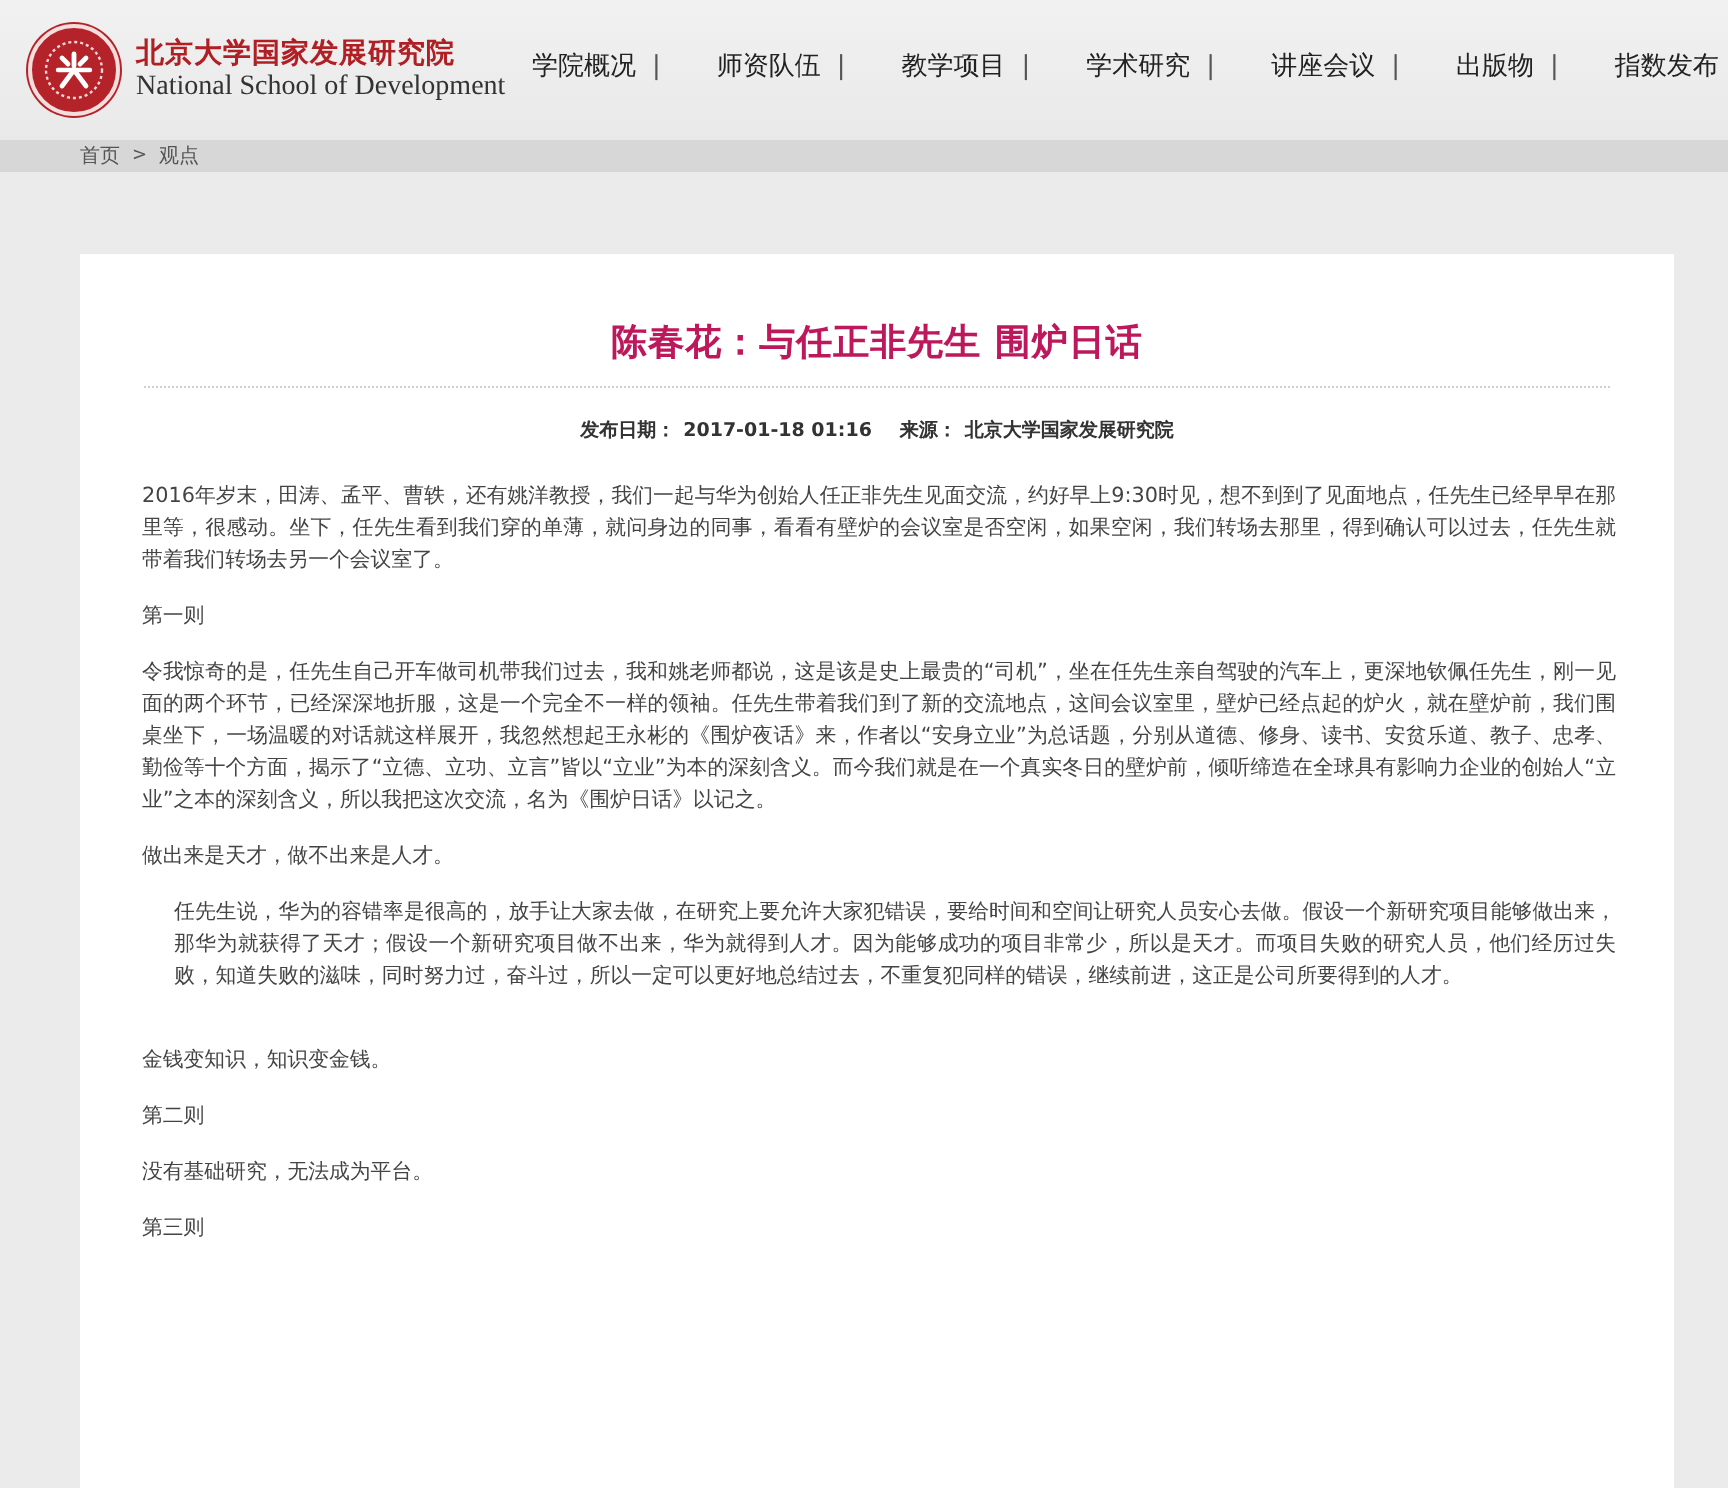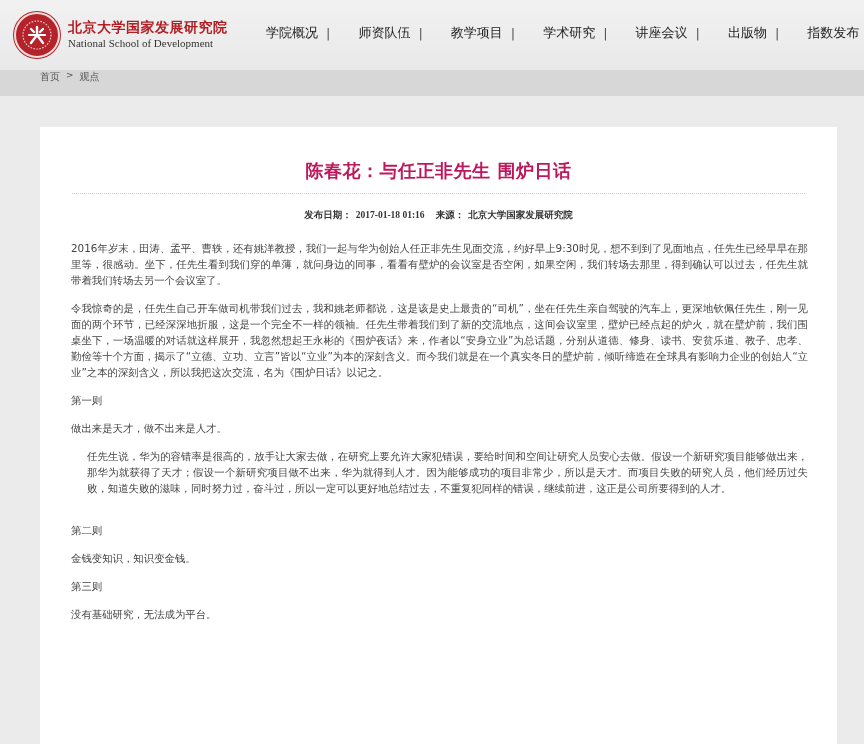--- a/index.html
+++ b/index.html
@@ -21,50 +21,50 @@
     width: 46px; height: 46px; border-radius: 50%;
     background: #b4232a; border: 2px solid #f3dede;
     box-shadow: 0 0 0 1px #b4232a;
     display: flex; align-items: center; justify-content: center;
   }
   .logo-text { margin-left: 8px; display: flex; flex-direction: column; }
   .logo-cn {
     color: #b01f24; font-size: 14px; font-weight: bold; letter-spacing: 0.5px; line-height: 17px;
   }
   .logo-en {
-    color: #333; font-family: "Liberation Serif", "DejaVu Serif", serif; font-size: 11px; line-height: 15px;
+    color: #333; font-family: "Liberation Serif", "DejaVu Serif", serif; font-size: 14px; line-height: 15px;
   }
   .nav {
     position: absolute; left: 246px; top: 24px; display: flex; align-items: center;
     font-size: 13px; color: #222;
   }
   .nav-item { cursor: pointer; white-space: nowrap; margin-left: 20px; }
   .nav-sep { margin: 0 8px; color: #555; font-size: 13px; }
   .crumbbar {
-    position: absolute; left: 0; top: 70px; width: 864px; height: 26px;
+    position: absolute; left: 0; top: 70px; width: 864px; height: 16px;
     background: #d7d7d7;
-    display: flex; padding-left: 40px;
+    display: flex; align-items: center; padding-left: 40px;
     font-size: 10px; color: #555;
   }
   .crumb-sep { margin: 0 6px; font-size: 9px; }
   .card {
     position: absolute; left: 40px; top: 127px; width: 797px; height: 640px;
     background: #fff;
   }
   .title {
     position: absolute; left: 0; top: 32px; width: 797px; text-align: center;
     font-size: 18px; color: #be185d; letter-spacing: 0.5px;
   }
   .divider {
     position: absolute; left: 32px; top: 66px; width: 733px; height: 0;
     border-top: 1px dotted #cfcfcf;
   }
   .meta {
     position: absolute; left: 0; top: 82px; width: 797px; text-align: center;
-    font-size: 9.5px; font-weight: bold; color: #333; font-family: Liberation Serif, serif;
+    font-size: 9.5px; font-weight: bold; color: #333;
   }
   .meta span { margin: 0 2px; }
   .body {
     position: absolute; left: 31px; top: 113px; width: 737px;
     font-size: 10.4px; line-height: 16px; color: #444;
   }
   .body p { margin-bottom: 12px; text-align: justify; }
   .body p.gap { margin-bottom: 26px; margin-left: 16px; }
 </style>
 </head>
@@ -117,22 +117,22 @@
 
 <div class="card">
   <h1 class="title">陈春花：与任正非先生 围炉日话</h1>
   <div class="divider"></div>
   <div class="meta">
     <span>发布日期：</span><span>2017-01-18 01:16</span>
     &nbsp;&nbsp;<span>来源：</span><span>北京大学国家发展研究院</span>
   </div>
   <div class="body">
     <p>2016年岁末，田涛、孟平、曹轶，还有姚洋教授，我们一起与华为创始人任正非先生见面交流，约好早上9:30时见，想不到到了见面地点，任先生已经早早在那里等，很感动。坐下，任先生看到我们穿的单薄，就问身边的同事，看看有壁炉的会议室是否空闲，如果空闲，我们转场去那里，得到确认可以过去，任先生就带着我们转场去另一个会议室了。</p>
+    <p>第一则</p>
     <p>令我惊奇的是，任先生自己开车做司机带我们过去，我和姚老师都说，这是该是史上最贵的“司机”，坐在任先生亲自驾驶的汽车上，更深地钦佩任先生，刚一见面的两个环节，已经深深地折服，这是一个完全不一样的领袖。任先生带着我们到了新的交流地点，这间会议室里，壁炉已经点起的炉火，就在壁炉前，我们围桌坐下，一场温暖的对话就这样展开，我忽然想起王永彬的《围炉夜话》来，作者以“安身立业”为总话题，分别从道德、修身、读书、安贫乐道、教子、忠孝、勤俭等十个方面，揭示了“立德、立功、立言”皆以“立业”为本的深刻含义。而今我们就是在一个真实冬日的壁炉前，倾听缔造在全球具有影响力企业的创始人“立业”之本的深刻含义，所以我把这次交流，名为《围炉日话》以记之。</p>
-    <p>第一则</p>
     <p>做出来是天才，做不出来是人才。</p>
     <p class="gap">任先生说，华为的容错率是很高的，放手让大家去做，在研究上要允许大家犯错误，要给时间和空间让研究人员安心去做。假设一个新研究项目能够做出来，那华为就获得了天才；假设一个新研究项目做不出来，华为就得到人才。因为能够成功的项目非常少，所以是天才。而项目失败的研究人员，他们经历过失败，知道失败的滋味，同时努力过，奋斗过，所以一定可以更好地总结过去，不重复犯同样的错误，继续前进，这正是公司所要得到的人才。</p>
+    <p>金钱变知识，知识变金钱。</p>
     <p>第二则</p>
-    <p>金钱变知识，知识变金钱。</p>
+    <p>没有基础研究，无法成为平台。</p>
     <p>第三则</p>
-    <p>没有基础研究，无法成为平台。</p>
   </div>
 </div>
 
 </body></html>

